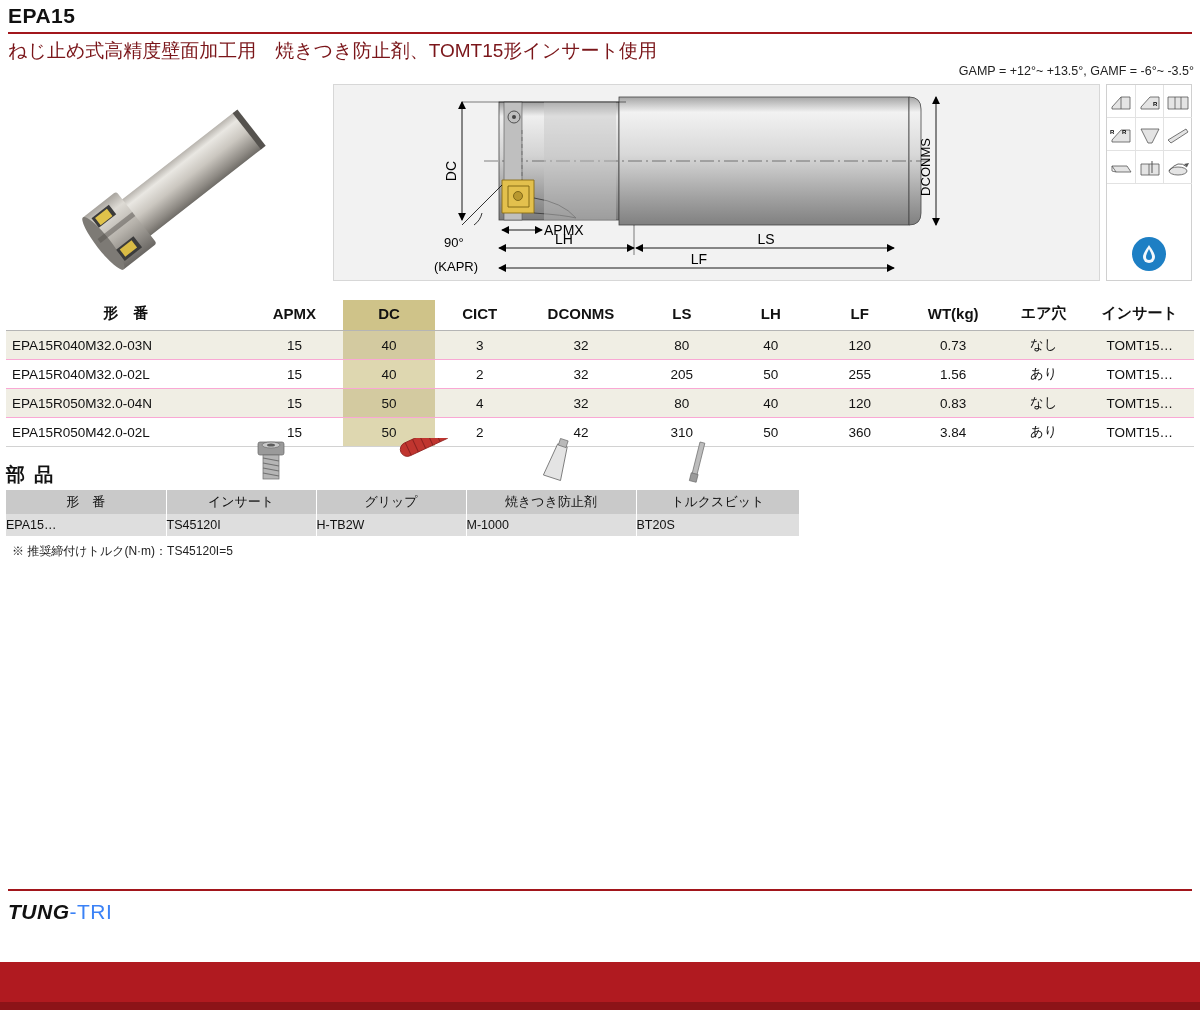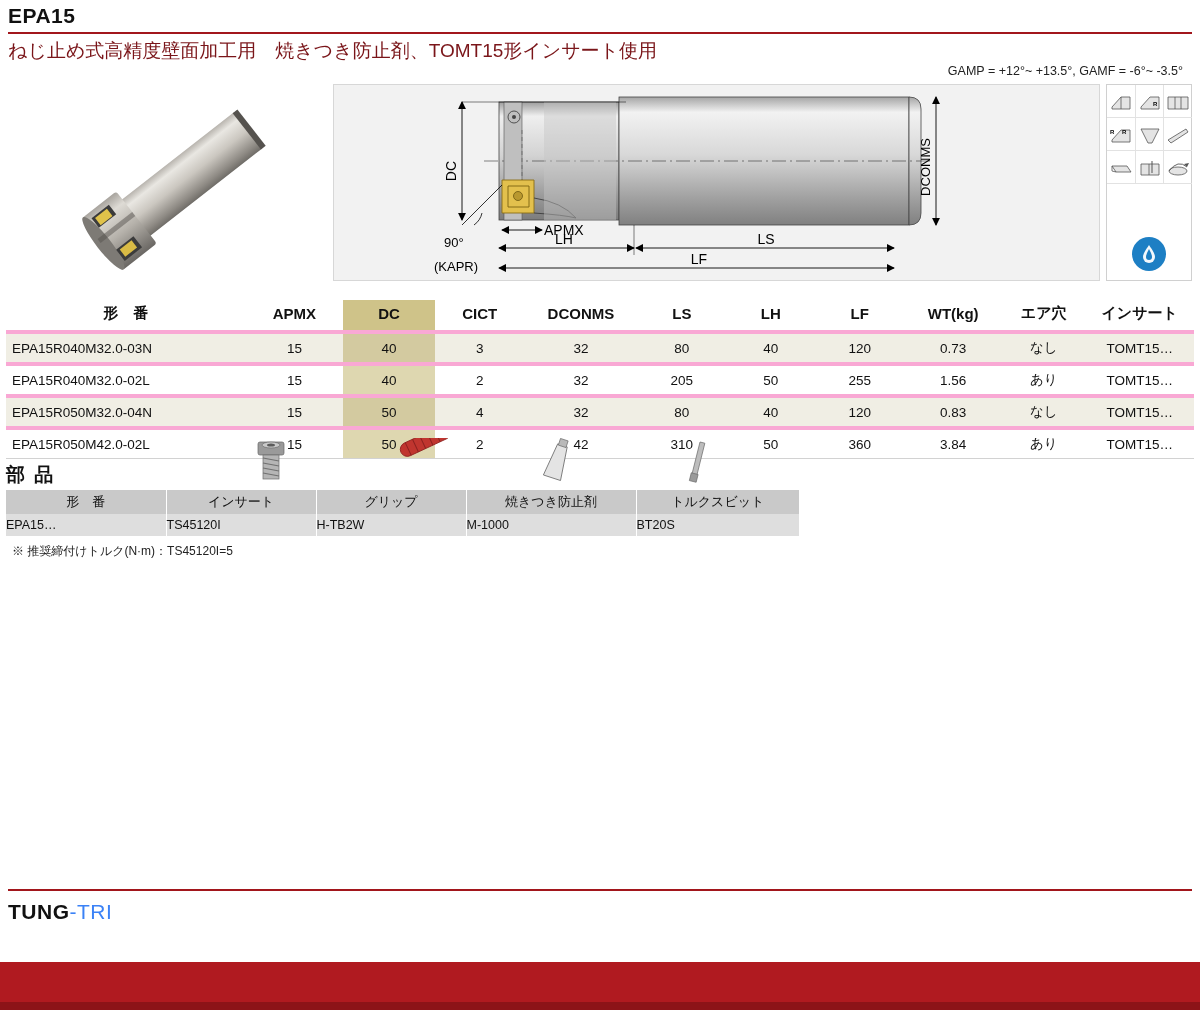--- a/index.html
+++ b/index.html
@@ -21,21 +21,21 @@
   }
   .hdr-rule {
     position:absolute; left:8px; top:32px; width:1184px; height:2px;
     background:#a2161c;
   }
   .hdr-sub {
     position:absolute; left:8px; top:38px;
     font-size:19px; color:#7a1519; font-weight:500;
   }
   .gamp {
-    position:absolute; right:17px; top:64px;
+    position:absolute; right:6px; top:64px;
     font-size:12.5px; color:#222;
   }
 
   
   .photo {
     position:absolute; left:60px; top:84px; width:260px; height:195px;
     background:#fff;
   }
 
   
@@ -72,21 +72,21 @@
   .spectable th {
     font-size:15px; font-weight:bold; padding:4px 0 7px 0;
     text-align:center; white-space:nowrap;
   }
   .spectable th.dc-col { background:#cfc389; }
   .spectable td { text-align:center; padding:5px 0; }
   .spectable td.name { text-align:left; padding-left:6px; }
   .spectable tr.alt td { background:#f0eee4; }
   .spectable td.dc-col { background:#ded7b0; }
   .spectable tr.alt td.dc-col { background:#d3caa0; }
-  .spectable tbody tr { border-top:4px solid #f9a8d4; }
+  .spectable tbody tr { border-top:1px solid #f9a8d4; }
   .spectable tbody tr:last-child { border-bottom:1px solid #d2d2d2; }
   .colgrp-head { border-bottom:1px solid #b5b5b5; }
 
   
   .parts-title {
     position:absolute; left:6px; top:462px;
     font-size:19px; font-weight:bold; letter-spacing:2px;
   }
   .parts-imgs { position:absolute; left:0; top:438px; width:800px; height:48px; }
   .parts-table {
@@ -111,21 +111,21 @@
 
   
   .foot-rule {
     position:absolute; left:8px; top:889px; width:1184px; height:2px;
     background:#a2161c;
   }
   .foot-brand {
     position:absolute; left:8px; top:900px;
     font-size:21px; letter-spacing:0.5px;
   }
-  .foot-brand b { font-weight:bold; }
+  .foot-brand b { font-weight:bold;font-style:italic; }
   .foot-brand span.light { color:#3b82f6; }
   .foot-bar {
     position:absolute; left:0; top:962px; width:1200px; height:48px;
     background:#b01a20;
   }
   .foot-bar:after {
     content:""; position:absolute; left:0; top:40px; width:1200px; height:9px;
     background:#8c1318;
   }
   .foot-bar-bottom {

